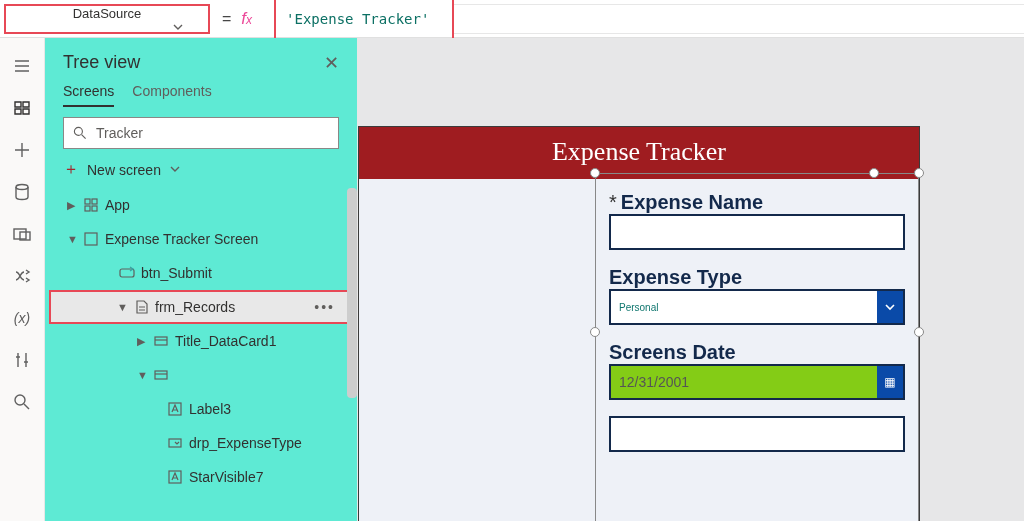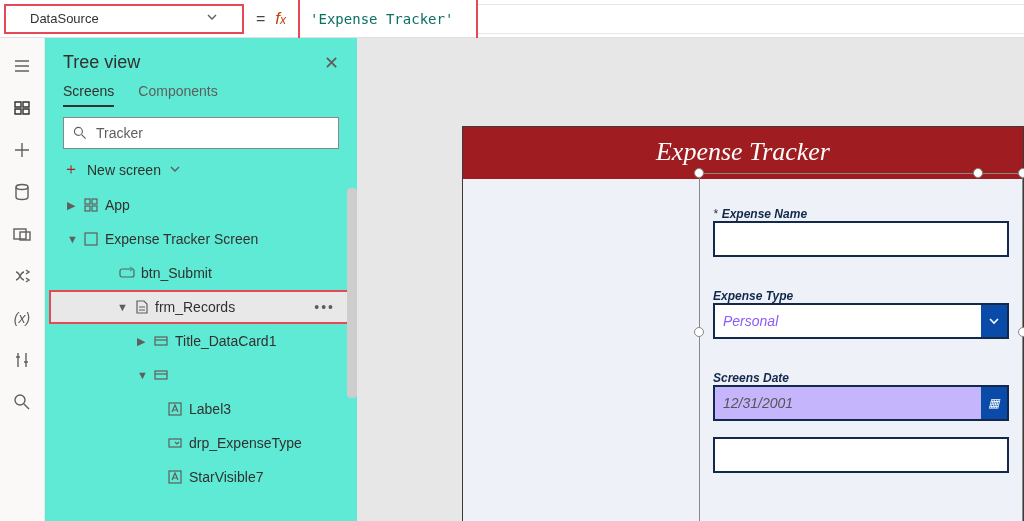--- a/index.html
+++ b/index.html
@@ -1,43 +1,43 @@
 <!DOCTYPE html>
 <html><head>
 <meta charset="utf-8">
 <style>
   * { box-sizing: border-box; font-family: "Segoe UI", Arial, sans-serif; }
   html,body { margin:0; padding:0; width:1024px; height:521px; overflow:hidden; background:#faf9f8; }
   .root { display:flex; flex-direction:column; width:1024px; height:521px; }
 
   
   .formula-bar { display:flex; align-items:center; height:38px; border-bottom:1px solid #e0e0e0; background:#fff; }
-  .prop-selector { width:240px; height:30px; margin:4px 2px 4px 4px; border:2px solid #e74856; background:#fff; display:flex; align-items:center; padding:0 24px; font-size:13px; color:#323130; position:relative;}
+  .prop-selector { width:206px; height:30px; margin:4px 2px 4px 4px; border:2px solid #e74856; background:#fff; display:flex; align-items:center; padding:0 24px; font-size:13px; color:#323130; position:relative;flex-direction:column;}
   .prop-selector .chev { margin-left:auto; }
   .eq { padding:0 10px; font-size:16px; color:#464646; }
-  .fx { font-style:italic; font-size:17px; color:#c2410c; padding-right:12px; }
+  .fx { font-style:italic; font-size:17px; color:#ec4899; padding-right:22px; }
   .formula-box { flex:0 0 180px; height:46px; border:2px solid #e74856; display:flex; align-items:center; padding:0 10px; }
   .formula-text { font-family:Consolas,monospace; font-size:14px; color:#0c7064; }
   .formula-rest { flex:1; height:30px; border-top:1px solid #e7e7e7; border-bottom:1px solid #e7e7e7;}
 
   .body { display:flex; flex:1; min-height:0; }
 
   
   .rail { width:45px; background:#faf9f8; border-right:1px solid #e7e7e7; display:flex; flex-direction:column; align-items:center; padding-top:18px; gap:22px; }
   .rail-ico { width:20px; height:20px; color:#606060; display:flex; align-items:center; justify-content:center; cursor:pointer; }
   .rail-ico.sel { color:#323130; }
   .rail svg { width:20px; height:20px; stroke:currentColor; fill:none; stroke-width:1.4; }
   .rail .fx-txt { font-style:italic; font-size:14px; }
 
   
   .tree { width:313px; background:#5eead4; border-right:1px solid #e7e7e7; display:flex; flex-direction:column; position:relative; }
   .tree-header { display:flex; align-items:center; padding:14px 18px 4px 18px; }
   .tree-title { font-size:18px; font-weight:400; color:#323130; }
   .tree-close { margin-left:auto; font-size:18px; color:#605e5c; cursor:pointer; line-height:1;}
-  .tabs { display:flex; gap:24px; padding:6px 18px 0 18px; font-size:14px; }
+  .tabs { display:flex; gap:18px; padding:6px 18px 0 18px; font-size:14px; }
   .tab { color:#605e5c; padding-bottom:6px; cursor:pointer; }
   .tab.active { color:#323130; border-bottom:2px solid #323130; }
   .search-wrap { padding:10px 18px 6px 18px; }
   .search { width:100%; height:32px; border:1px solid #8a8886; background:#fff; display:flex; align-items:center; padding:0 8px; color:#605e5c; font-size:14px; gap:8px;}
   .newscreen { display:flex; align-items:center; gap:8px; padding:4px 18px 8px 18px; font-size:14px; color:#323130; cursor:pointer;}
   .newscreen .plus { color:#a4262c; font-size:16px; }
   .newscreen .chev { color:#605e5c; }
 
   .tree-scroll { flex:1; overflow:hidden; position:relative; }
   .scrollbar { position:absolute; right:0; top:0; width:10px; height:210px; background:#cdcdcd; border-radius:4px;}
@@ -47,34 +47,34 @@
   .node .ico svg { width:16px; height:16px; fill:none; stroke:#605e5c; stroke-width:1.2;}
   .node.d1 { padding-left:22px;}
   .node.d3 { padding-left:68px;text-align:center;}
   .node.d4 { padding-left:92px;}
   .node.d5 { padding-left:116px;}
   .node.sel { background:#e8e8e8; border:2px solid #e74856; margin:0 4px; padding-right:6px;}
   .node.sel.d3 { padding-left:66px;}
   .node .more { margin-left:auto; color:#605e5c; letter-spacing:2px; padding-right:10px;}
 
   
-  .canvas { flex:1; background:#e7e7e8; display:flex; justify-content:flex-end; align-items:flex-start; padding-top:88px; overflow:hidden;font-style:italic;}
+  .canvas { flex:1; background:#e7e7e8; display:flex; justify-content:flex-start; align-items:flex-start; padding-top:88px; overflow:hidden;}
   .phone { width:562px; background:#eef1f7; border:1px solid #3b3b3b; position:relative; }
   .app-header { background:#9f1c20; color:#fff; font-family:Georgia, 'Times New Roman', serif; font-size:26px; text-align:center; padding:10px 0 12px 0; }
   .form-sel { position:absolute; left:236px; right:0; top:46px; bottom:0; border:1px solid #888; }
   .handle { position:absolute; width:10px; height:10px; background:#fff; border:1px solid #888; border-radius:50%; }
   .h-tl{top:41px;left:231px;} .h-tm{top:41px;left:510px;} .h-tr{top:41px;right:-5px;}
   .h-ml{top:200px;left:231px;} .h-mr{top:200px;right:-5px;}
   .form-body { margin-left:250px; padding:12px 14px 0 0; display:flex; flex-direction:column; gap:16px; }
-  .field-label { color:#13294b; font-weight:700; font-size:12px;margin-top:16px; }
+  .field-label { color:#13294b; font-weight:700; font-size:20px; }
   .field-label .req { color:#333; font-weight:400; margin-right:4px;}
   .txt-input { height:36px; border:2px solid #13294b; background:#fff; }
-  .select { height:36px; border:2px solid #13294b; background:#fff; display:flex; align-items:center; padding:16px 8px; color:#8b5cf6; font-size:14px; position:relative;}
+  .select { height:36px; border:2px solid #13294b; background:#fff; display:flex; align-items:center; padding:16px 8px; color:#0f766e; font-size:10px; position:relative;}
   .select .dd { position:absolute; right:0; top:0; width:26px; height:100%; background:#0a4aa8; display:flex; align-items:center; justify-content:center; color:#fff;}
-  .date { height:36px; border:2px solid #13294b; background:#c4b5fd; display:flex; align-items:center; padding:0 8px; color:#555; font-size:14px; position:relative;}
+  .date { height:36px; border:2px solid #13294b; background:#84cc16; display:flex; align-items:center; padding:0 8px; color:#555; font-size:14px; position:relative;}
   .date .cal { position:absolute; right:0; top:0; width:26px; height:100%; background:#0a4aa8; display:flex; align-items:center; justify-content:center; color:#fff; font-size:12px;}
 </style>
 </head>
 <body>
 
 <div class="root">
 
   <div class="formula-bar">
     <div class="prop-selector">
       <span>DataSource</span>

